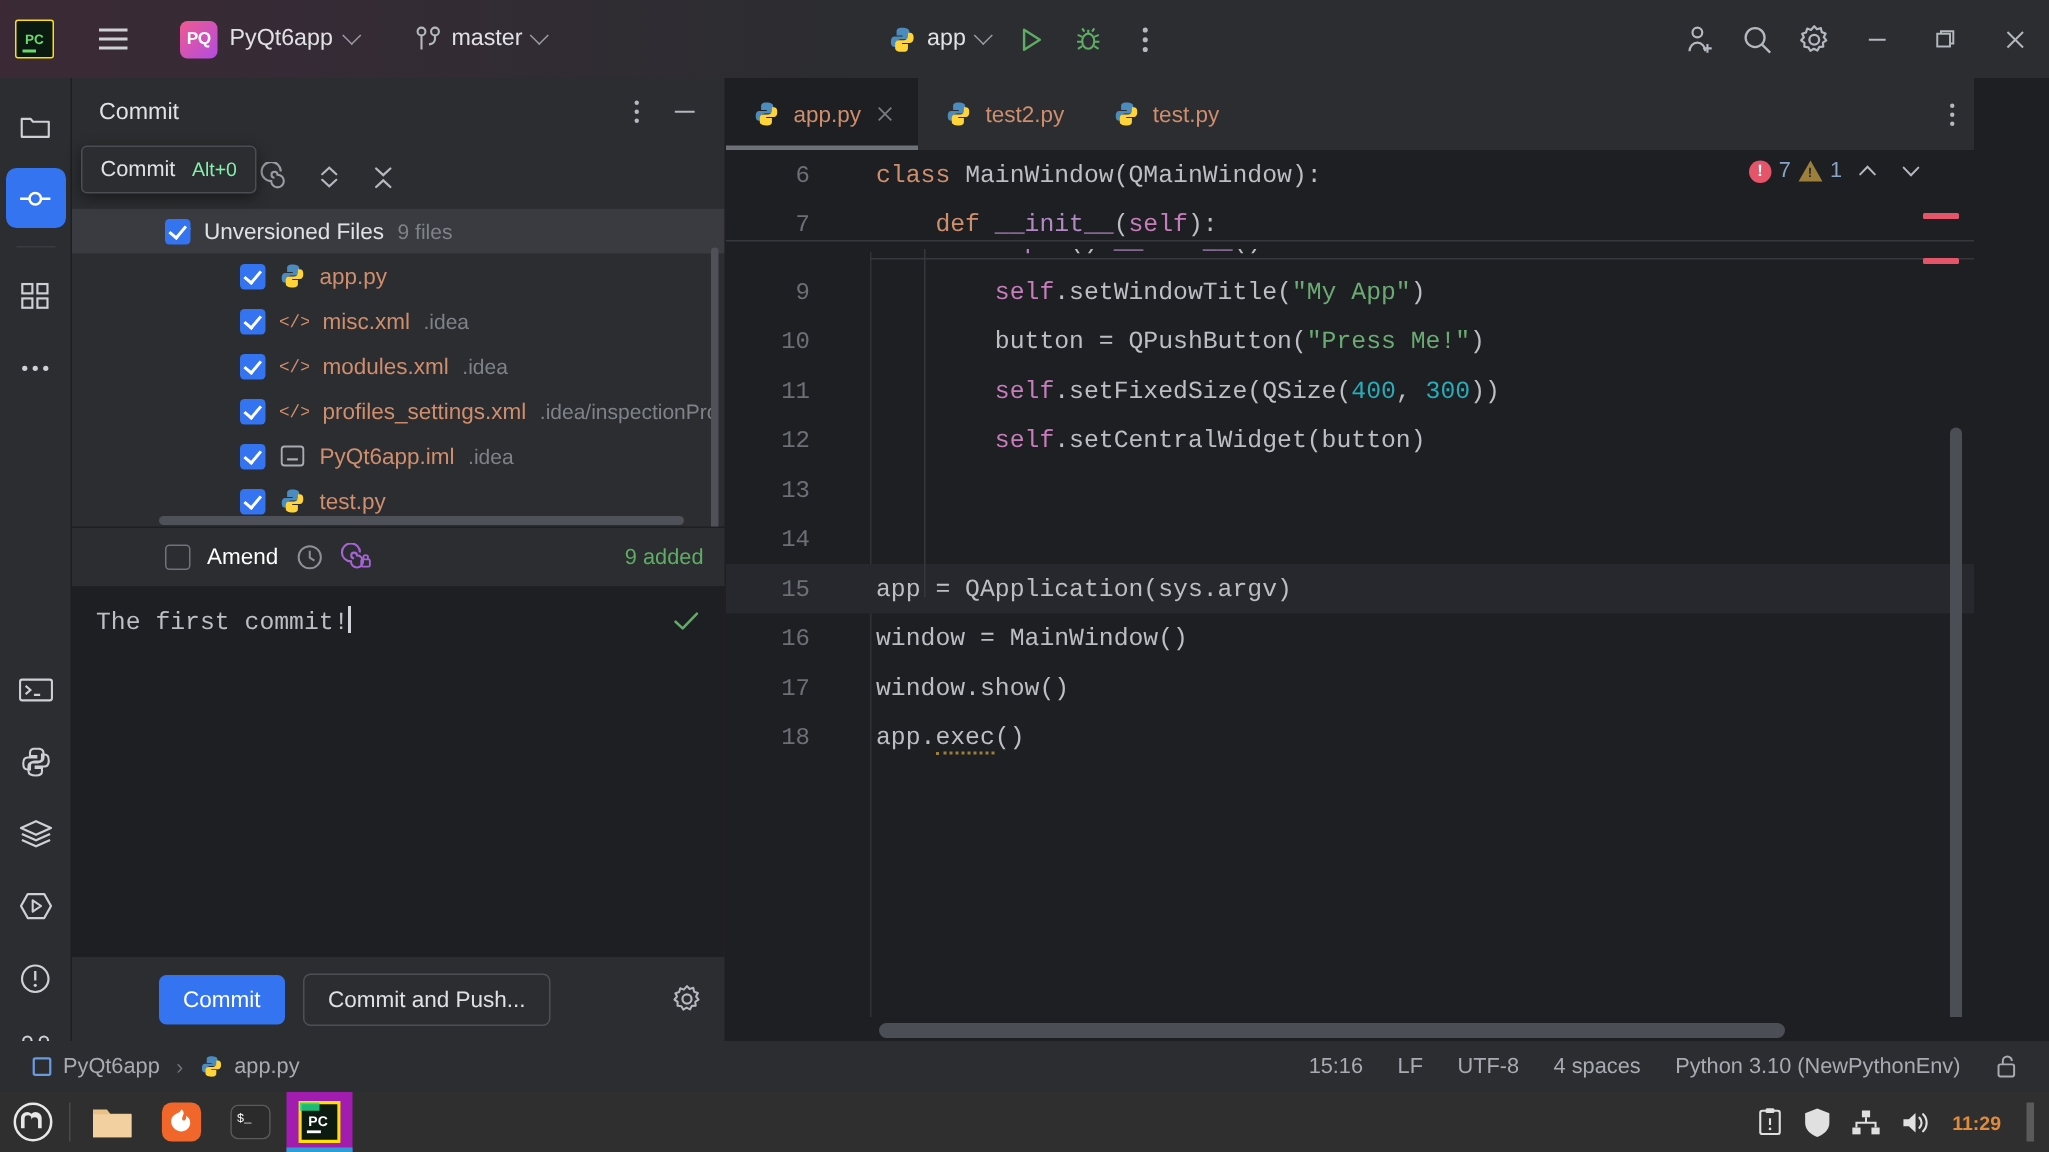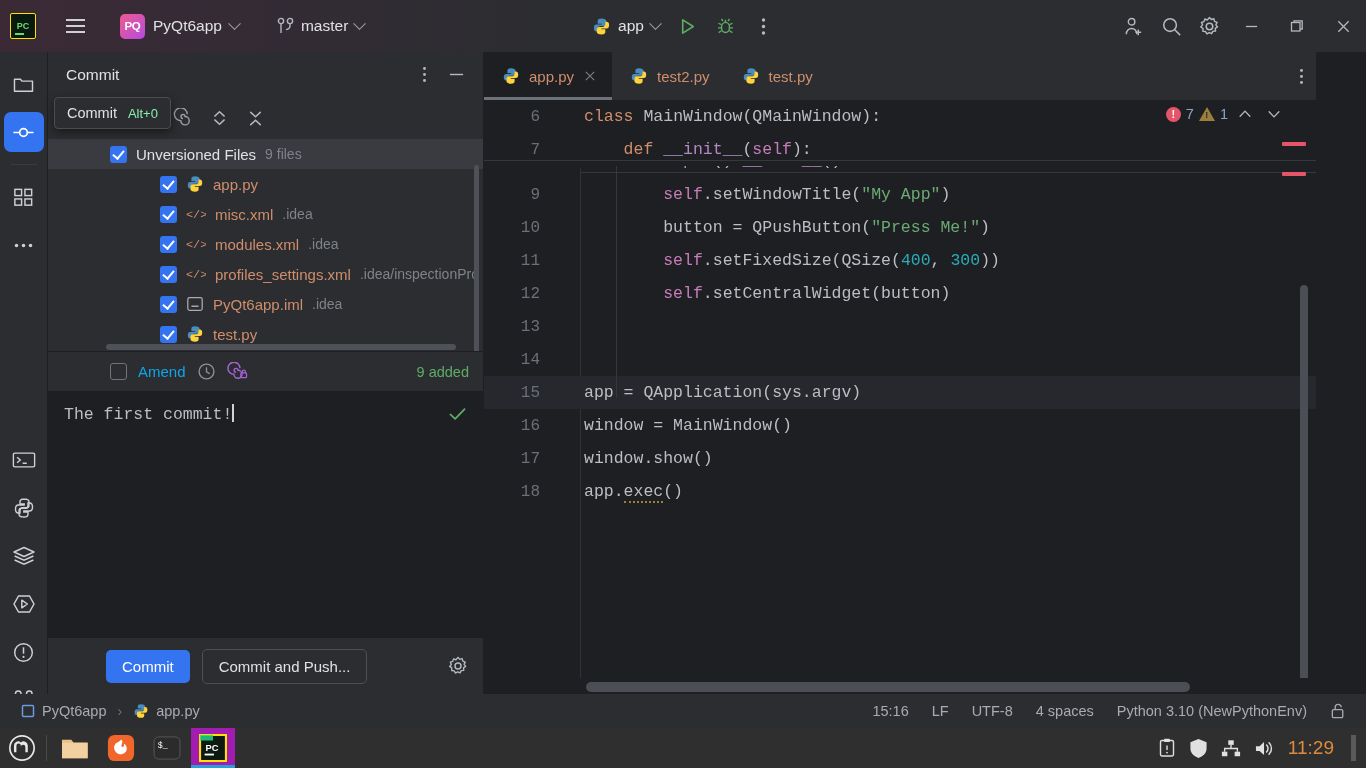--- a/index.html
+++ b/index.html
@@ -113,21 +113,21 @@
   .f-name.grp { color: #dfe1e5; }
   .f-name.file { color: #cf8e6d; }
   .f-sub { color: #7f8289; font-size: 14px; white-space: nowrap; }
   .tree-scroll-v { position: absolute; right: 4px; top: 26px; width: 5px; height: 240px;
                    background: #4e5157; border-radius: 3px; }
   .tree-scroll-h { position: absolute; left: 58px; bottom: 1px; height: 6px; width: 350px;
                    background: #4e5157; border-radius: 3px; }
 
   .amend-bar { height: 40px; display: flex; align-items: center; gap: 11px; padding: 0 14px 0 62px;
                border-top: 1px solid #1e1f22; }
-  .amend-lbl { color: #0ea5e9; font-size: 15px; }
+  .amend-lbl { color: #ffffff; font-size: 15px; }
   .added-lbl { margin-left: auto; color: #5fad65; font-size: 14.5px; }
 
   .msg-box { flex: 1; background: #1e1f22; border-top: 1px solid #1e1f22; position: relative;
              padding: 12px 16px; }
   .msg-text { color: #bcbec4; font-size: 16.5px; font-family: "Liberation Mono", monospace;
               white-space: pre; }
   .caret { display: inline-block; width: 1.5px; height: 18px; background: #cfd2d6;
            vertical-align: -3px; }
   .msg-check { position: absolute; right: 16px; top: 14px; }
 
@@ -214,21 +214,21 @@
              background: #2f2f2f; display: flex; align-items: center; }
   .tb-mint { width: 44px; display: flex; justify-content: center; }
   .tb-divider { width: 1px; height: 26px; background: #4a4a4a; margin: 0 6px 0 2px; }
   .tb-apps { display: flex; align-items: center; gap: 2px; }
   .tb-app { width: 44px; height: 40px; display: flex; align-items: center;
             justify-content: center; cursor: pointer; position: relative; }
   .tb-app.active { background: #a21caf; }
   .tb-app.active::after { content: ""; position: absolute; left: 0; right: 0; bottom: 0;
                           height: 3px; background: #2a9fd6; }
   .tray { margin-left: auto; display: flex; align-items: center; gap: 13px; padding-right: 10px; }
-  .clock { color: #e08a3c; font-size: 19px; font-weight: normal; }
+  .clock { color: #e08a3c; font-size: 13px; font-weight: bold; }
   .tray-grip { width: 5px; height: 26px; background: #5a5a5a; margin-left: 4px; }
   svg { display: block; }
 </style>
 </head>
 <body>
 
 <div id="app">
 
   <div class="toolbar">
     <div class="tb-left">

